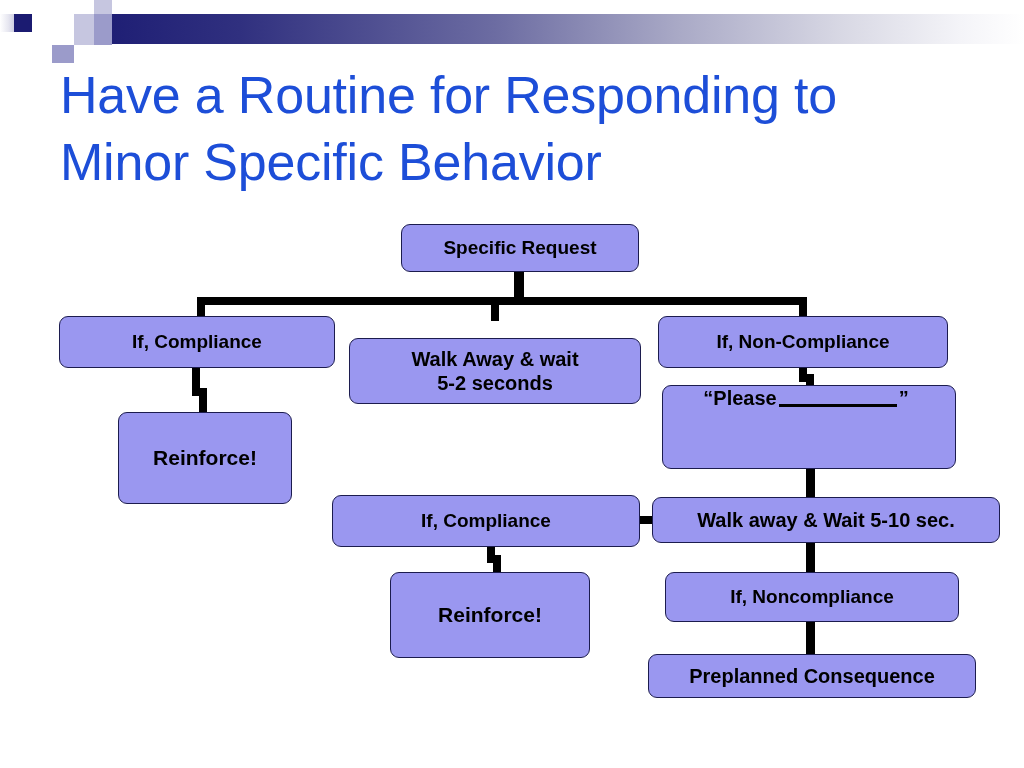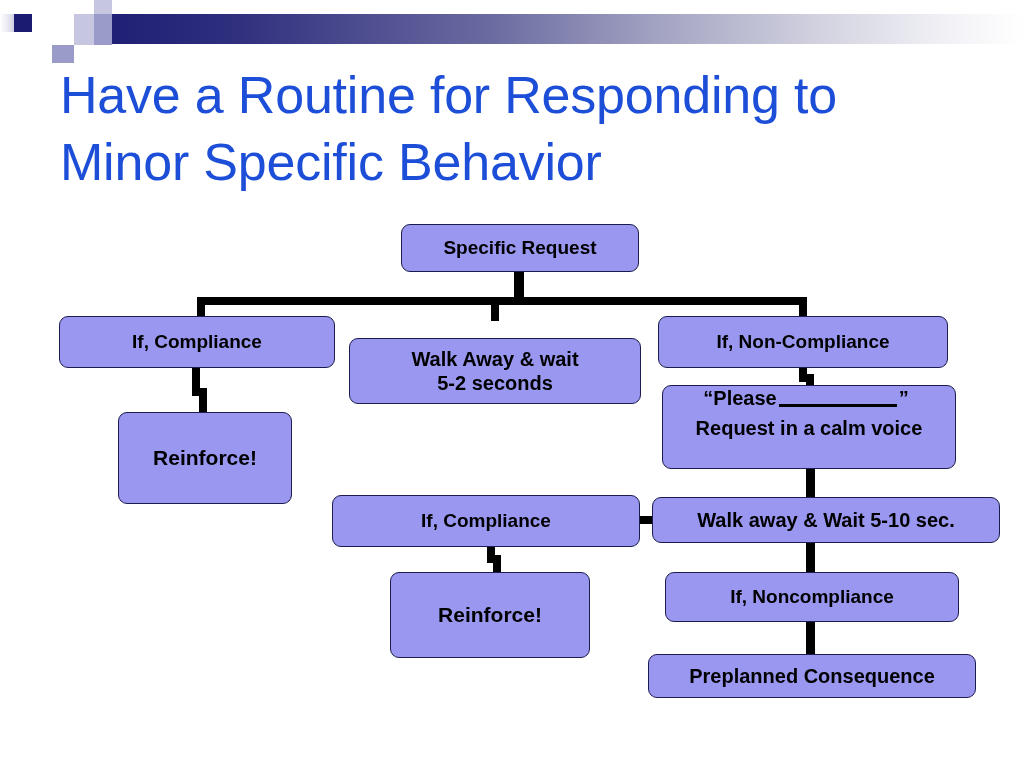--- a/index.html
+++ b/index.html
@@ -215,21 +215,20 @@
     </div>
 
     <div class="node" id="n-reinforce-1">
       <span>Reinforce!</span>
     </div>
 
     <div class="node" id="n-please-request">
       <span class="pl-line1">
         <span>“Please</span><span class="blank-rule"></span><span>”</span>
       </span>
-      <span class="pl-line2">Request in a calm voice</span>
     </div>
 
     <div class="node" id="n-if-compliance-2">
       <span>If, Compliance</span>
     </div>
 
     <div class="node" id="n-walk-away-sec">
       <span>Walk away &amp; Wait 5-10 sec.</span>
     </div>
 

